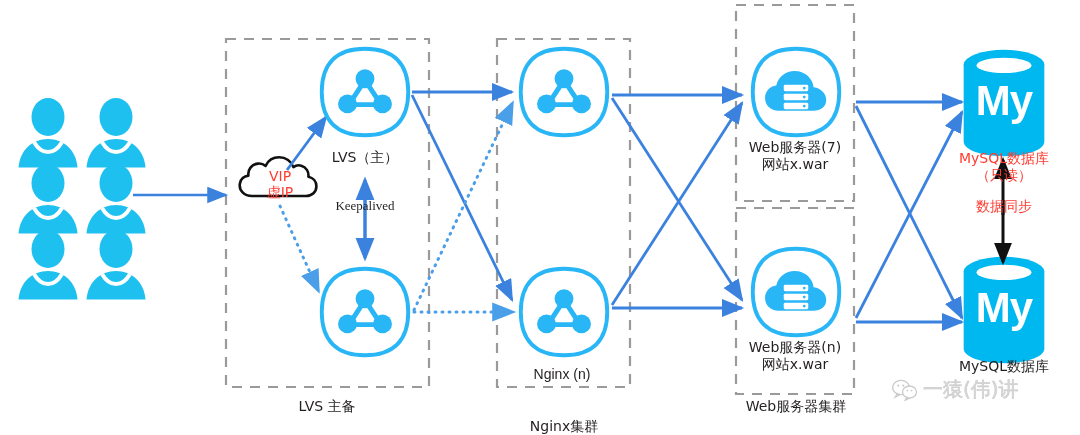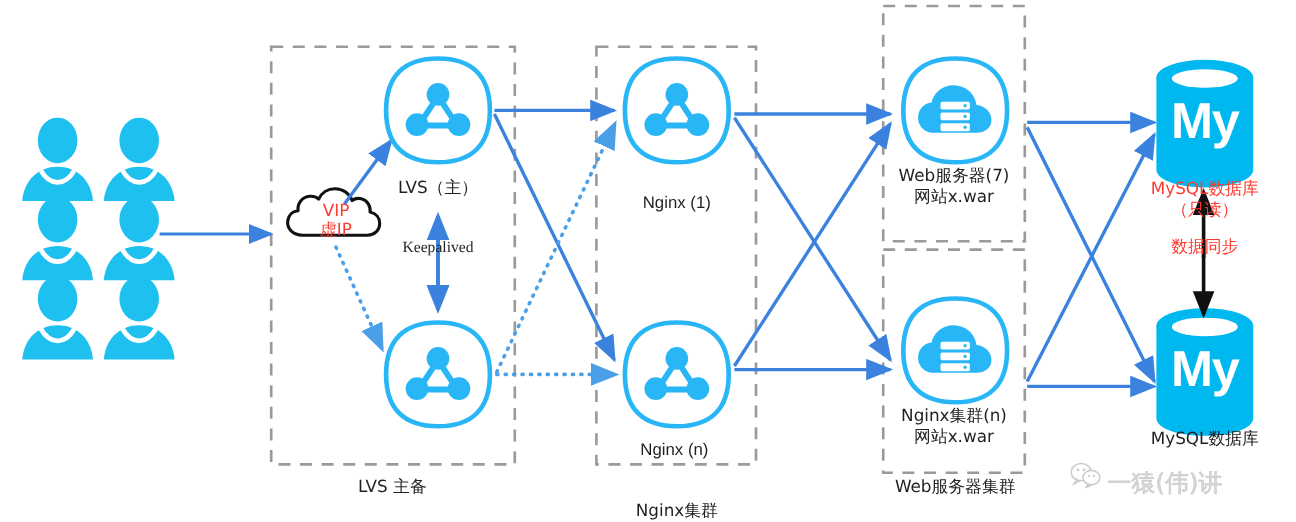--- a/index.html
+++ b/index.html
@@ -169,30 +169,29 @@
 
   <div class="lbl lbl-cn vip-lbl red" style="left:240px;top:168px;width:80px;text-align:center;">
     <div>VIP</div>
     <div>虚IP</div>
   </div>
 
   <div class="lbl lbl-cn node-lbl" style="left:305px;top:149px;width:120px;">LVS（主）</div>
   <div class="lbl lbl-cn kalive" style="left:305px;top:198px;width:120px;font-family:Liberation Serif, serif;">Keepalived</div>
   <div class="lbl lbl-cn grp-lbl" style="left:267px;top:398px;width:120px;">LVS 主备</div>
 
-  <div class="lbl node-lbl" style="left:503px;top:160px;width:122px;">Nginx (1)</div>
   <div class="lbl node-lbl" style="left:501px;top:366px;width:122px;">Nginx (n)</div>
   <div class="lbl lbl-cn grp-lbl" style="left:503px;top:406px;width:122px;margin-top:12px;">Nginx集群</div>
 
   <div class="lbl lbl-cn node-lbl" style="left:731px;top:139px;width:128px;">
     <div>Web服务器(7)</div>
     <div>网站x.war</div>
   </div>
   <div class="lbl lbl-cn node-lbl" style="left:731px;top:339px;width:128px;">
-    <div>Nginx集群(n)</div>
+    <div>Web服务器(n)</div>
     <div>网站x.war</div>
   </div>
   <div class="lbl lbl-cn grp-lbl" style="left:716px;top:398px;width:160px;">Web服务器集群</div>
 
   <div class="lbl" style="left:958px;top:76px;width:92px;font-size:42px;
        font-weight:bold;color:#ffffff;letter-spacing:-1px;">My</div>
   <div class="lbl" style="left:958px;top:283px;width:92px;font-size:42px;
        font-weight:bold;color:#ffffff;letter-spacing:-1px;">My</div>
 
   <div class="lbl lbl-cn node-lbl red" style="left:934px;top:150px;width:140px;">
@@ -208,17 +207,17 @@
     <svg width="26" height="22" viewBox="0 0 26 22">
       <ellipse cx="9" cy="8.5" rx="8.4" ry="7.2" fill="none" stroke="#8d8d8d" stroke-width="1.3"></ellipse>
       <path d="M5.4 14.5 L3 18.2 L7 16.1z" fill="none" stroke="#8d8d8d" stroke-width="1.3"></path>
       <circle cx="6.3" cy="6.6" r="1.1" fill="#8d8d8d"></circle>
       <circle cx="11.3" cy="6.6" r="1.1" fill="#8d8d8d"></circle>
       <ellipse cx="17.5" cy="13" rx="7" ry="6" fill="#ffffff" stroke="#8d8d8d" stroke-width="1.3"></ellipse>
       <path d="M14.8 18.3 L13.2 21.2 L16.6 19.6z" fill="#ffffff" stroke="#8d8d8d" stroke-width="1.3"></path>
       <circle cx="15.4" cy="11.6" r=".9" fill="#8d8d8d"></circle>
       <circle cx="19.6" cy="11.6" r=".9" fill="#8d8d8d"></circle>
     </svg>
-    <span class="lbl-cn" style="position:static;font-size:20px;color:#a9a9a9;margin-top:13px;
+    <span class="lbl-cn" style="position:static;font-size:20px;color:#a9a9a9;
           -webkit-text-stroke:0.6px #8d8d8d;">一猿(伟)讲</span>
   </div>
 
 </div>
 
 </body></html>

